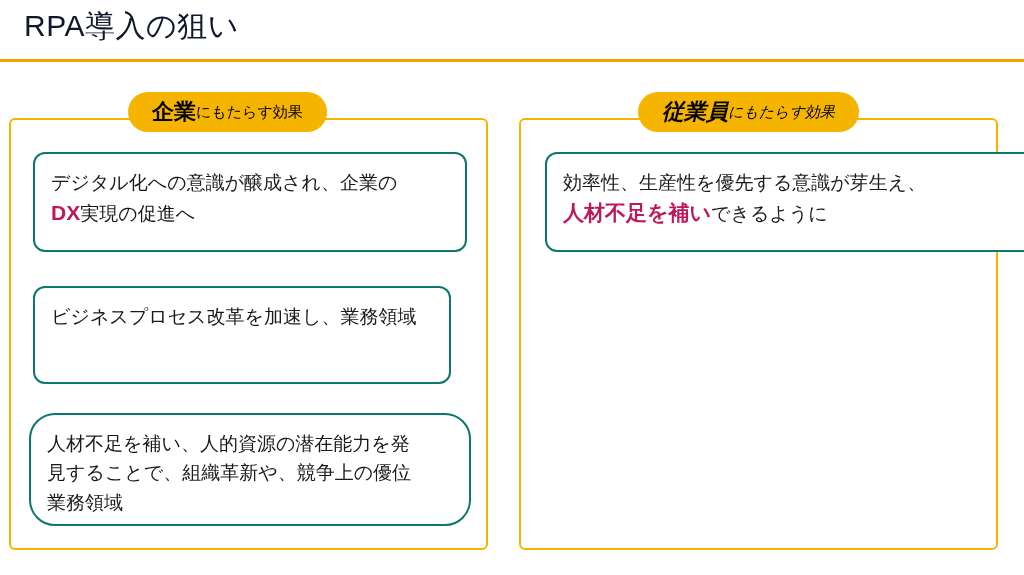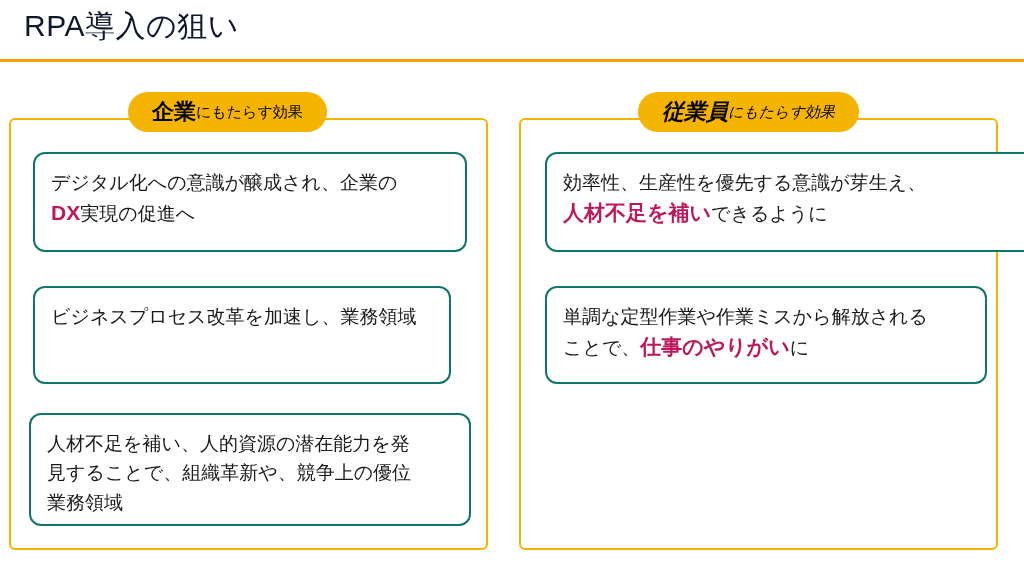--- a/index.html
+++ b/index.html
@@ -103,21 +103,21 @@
     border-radius: 12px;
     background: #ffffff;
     box-sizing: border-box;
     padding: 14px 16px 12px 16px;
     font-size: 19px;
     color: #1a1a1a;
     line-height: 1.55;
   }
   .card.l1 { left: 33px;  top: 152px; width: 434px; height: 100px; }
   .card.l2 { left: 33px;  top: 286px; width: 418px; height: 98px;  }
-  .card.l3 { left: 29px;  top: 413px; width: 442px; height: 113px; }
+  .card.l3 { left: 29px;  top: 413px; width: 442px; height: 113px; border-radius: 26px; }
   .card.r1 { left: 545px; top: 152px; width: 506px; height: 100px; }
   .card.r2 { left: 545px; top: 286px; width: 442px; height: 98px;  }
   .card.r3 { left: 541px; top: 428px; width: 446px; height: 98px;  }
 
   .card .line { display: block; white-space: nowrap; }
   .hl {
     color: #be185d;
     font-weight: bold;
     font-size: 21px;
   }
@@ -160,19 +160,15 @@
   <div class="pill right">
     <span class="strong">従業員</span>
       <span class="normal">にもたらす効果</span>
   </div>
 
   <div class="card r1">
     <span class="line"><span class="tx">効率性、生産性を優先する意識が芽生え、</span></span>
     <span class="line"><span class="hl">人材不足を補い</span><span class="tx">できるように</span></span>
   </div>
 
-  <div class="card r2">
-    <span class="line"><span class="tx">単調な定型作業や作業ミスから解放される</span></span>
-    <span class="line"><span class="tx">ことで、</span><span class="hl">仕事のやりがい</span><span class="tx">に</span></span>
-  </div>
 
 
 </div>
 
 </body></html>

